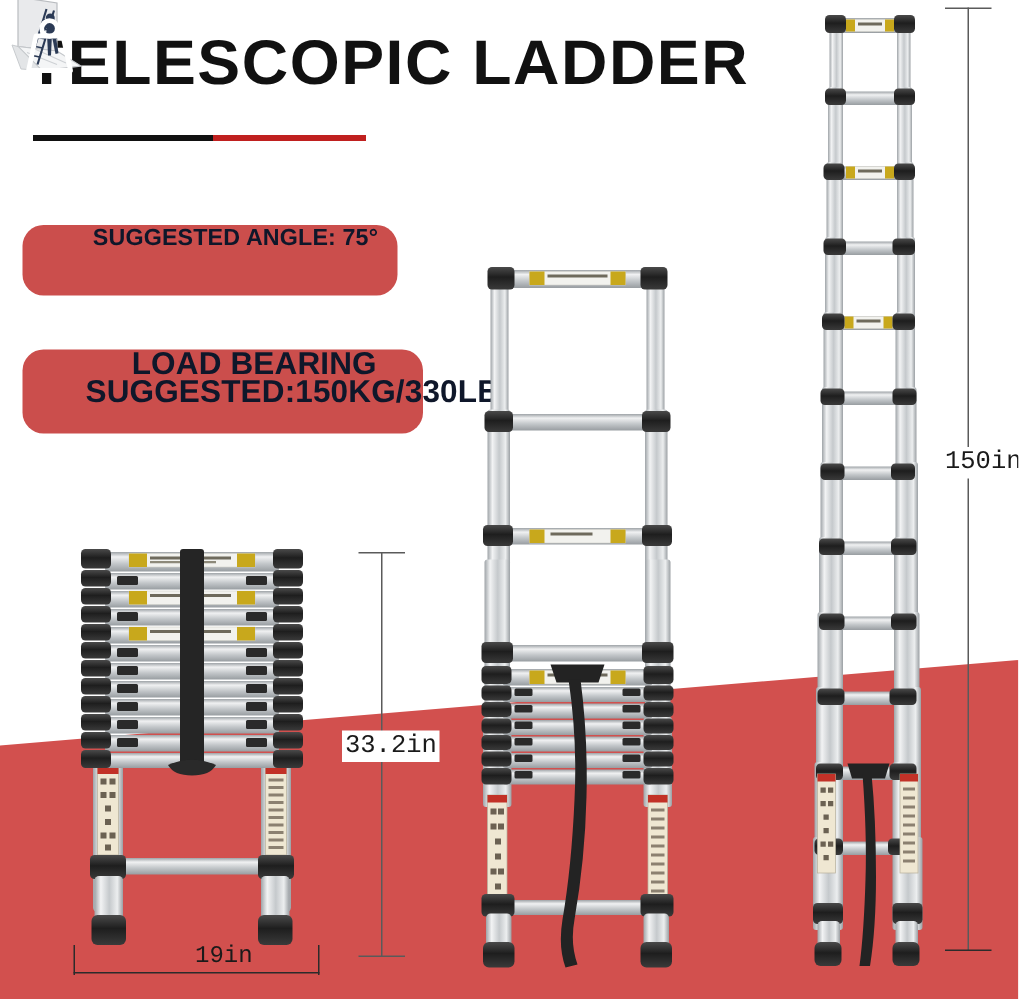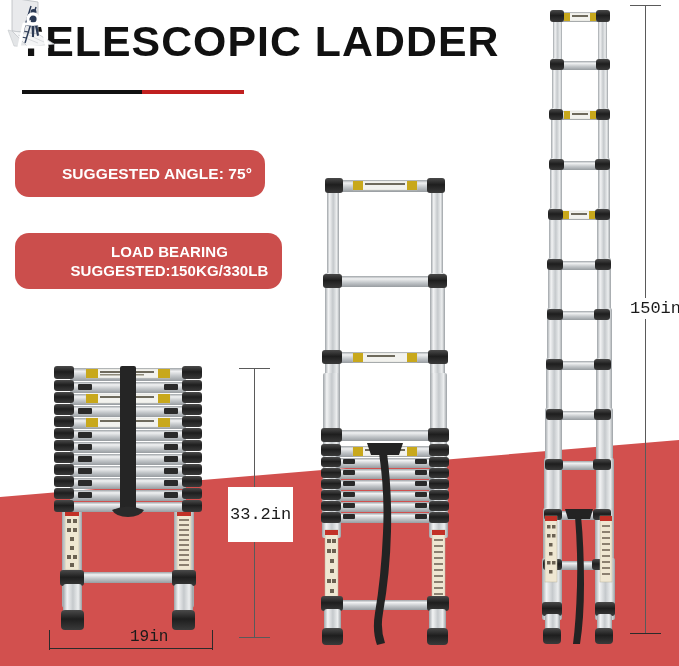--- a/index.html
+++ b/index.html
@@ -26,32 +26,32 @@
     white-space:nowrap;
   }
   .rule{position:absolute;left:22px;top:90px;width:120px;height:4px;background:#111111;}
   .rule2{position:absolute;left:142px;top:90px;width:102px;height:4px;background:#c0201f;}
 
   
   .badge{
     position:absolute;
     background:#cb4e4c;
     border-radius:14px;
-    color:#ffffff;
-    display:flex;align-items:center;
+    color:#0f172a;
+    display:flex;
     box-sizing:border-box;
   }
   .badge-angle{left:15px;top:150px;width:250px;height:47px;}
   .badge-load{left:15px;top:233px;width:267px;height:56px;}
   .badge-text{
     font-size:15.5px;font-weight:bold;letter-spacing:.1px;
     text-align:center;width:100%;padding-left:34px;box-sizing:border-box;
     line-height:18px;
   }
-  .badge-load .badge-text{padding-left:42px;font-size:15px;line-height:19px;}
+  .badge-load .badge-text{padding-left:42px;font-size:21px;line-height:19px;}
   .badge-icon{position:absolute;}
   .icon-angle{left:-2px;top:-10px;width:64px;height:64px;}
   .icon-load{left:12px;top:10px;width:42px;height:40px;}
 
   
   .dimline{position:absolute;background:#5a5a5a;}
   .dimlabel{position:absolute;color:#1a1a1a;font-size:17px;font-family:Liberation Mono, monospace;white-space:nowrap;}
   .dimlabel.small{font-size:16px;}
 
   .ladderSvg{position:absolute;}
@@ -535,21 +535,21 @@
     <rect x="23" y="624" width="18" height="16" rx="4" fill="url(#blk3)"></rect>
     <rect x="75" y="624" width="18" height="16" rx="4" fill="url(#blk3)"></rect>
 
     <path d="M45,505 h28 l-3,10 h-22 Z" fill="#232323"></path>
     <path d="M55,512 q3,40 2,70 q-1,35 -4,58 l7,0 q4,-25 4,-60 q0,-38 -3,-68 Z" fill="#232323"></path>
   </svg>
 
   <div class="dimline" style="left:254px;top:368px;width:1.4px;height:270px;"></div>
   <div class="dimline" style="left:239px;top:368px;width:31px;height:1.4px;"></div>
   <div class="dimline" style="left:239px;top:637px;width:31px;height:1.4px;"></div>
-  <div class="dimlabel" style="left:228px;top:487px;background:#ffffff;padding:18px 2px;">33.2in</div>
+  <div class="dimlabel" style="left:228px;top:487px;background:#ffffff;padding:1px 2px;">33.2in</div>
 
   <div class="dimline" style="left:49px;top:648px;width:164px;height:1.4px;background:#2b2b2b;"></div>
   <div class="dimline" style="left:49px;top:630px;width:1.4px;height:20px;background:#2b2b2b;"></div>
   <div class="dimline" style="left:212px;top:630px;width:1.4px;height:20px;background:#2b2b2b;"></div>
   <div class="dimlabel small" style="left:130px;top:628px;color:#1a1a1a;">19in</div>
 
   <div class="dimline" style="left:645px;top:5px;width:1.4px;height:629px;"></div>
   <div class="dimline" style="left:630px;top:5px;width:31px;height:1.4px;"></div>
   <div class="dimline" style="left:630px;top:633px;width:31px;height:1.4px;background:#2b2b2b;"></div>
   <div class="dimlabel" style="left:628px;top:298px;background:#ffffff;padding:1px 2px;">150in</div>

